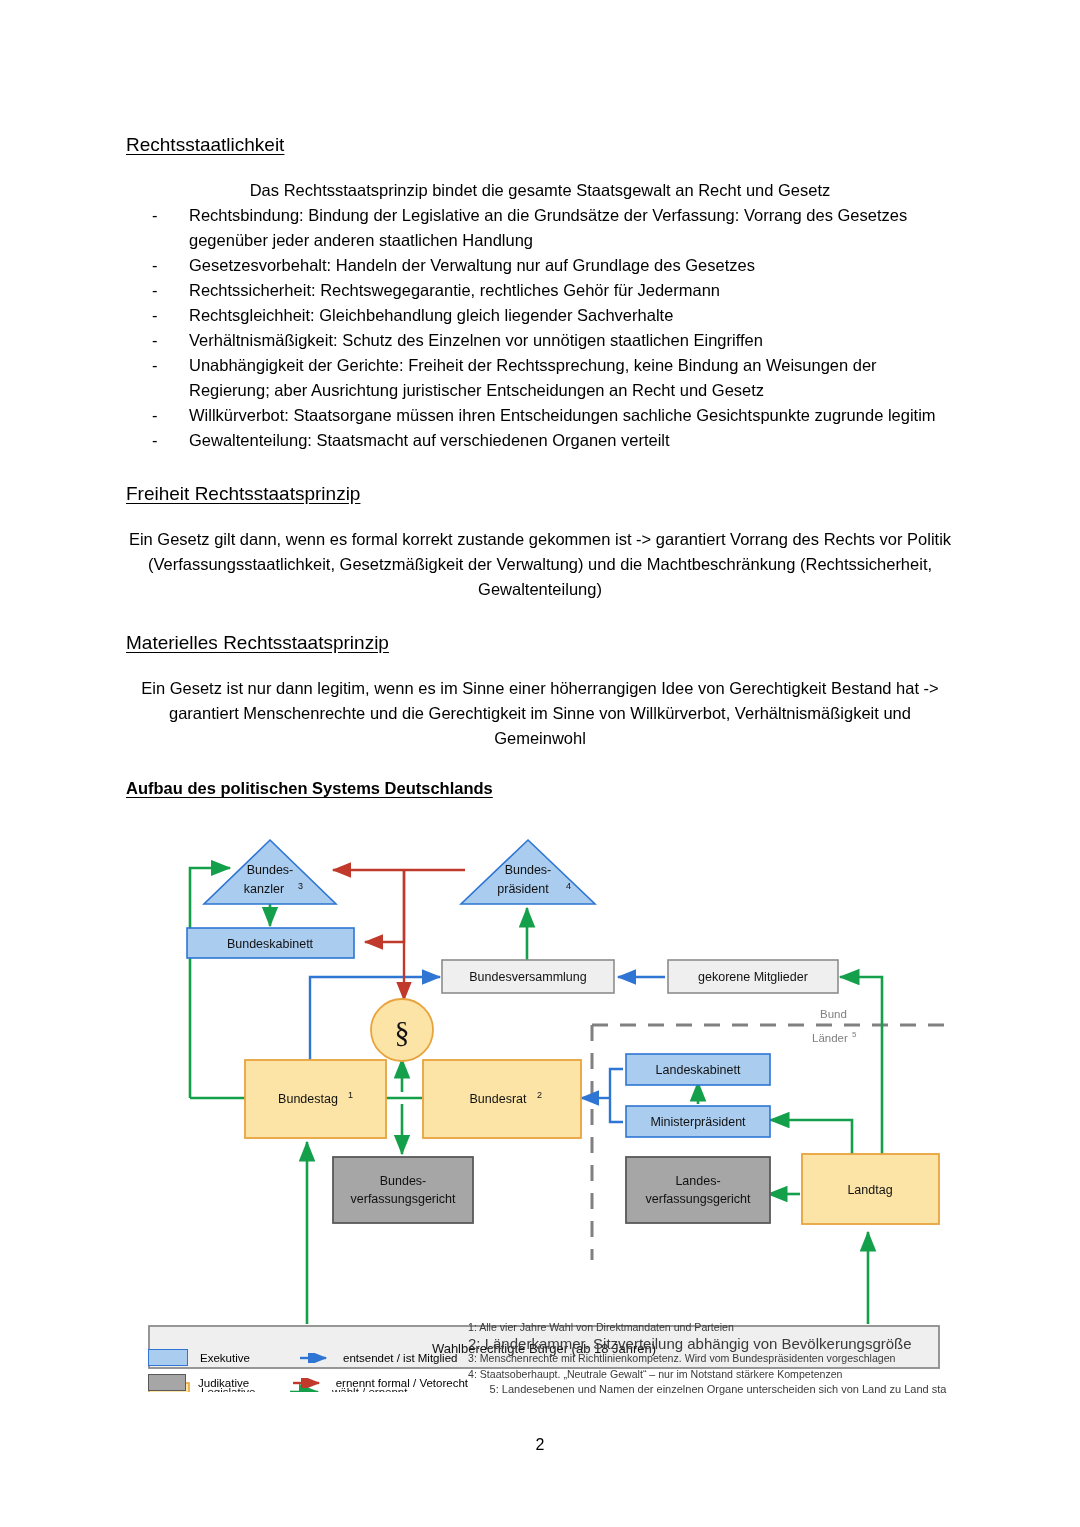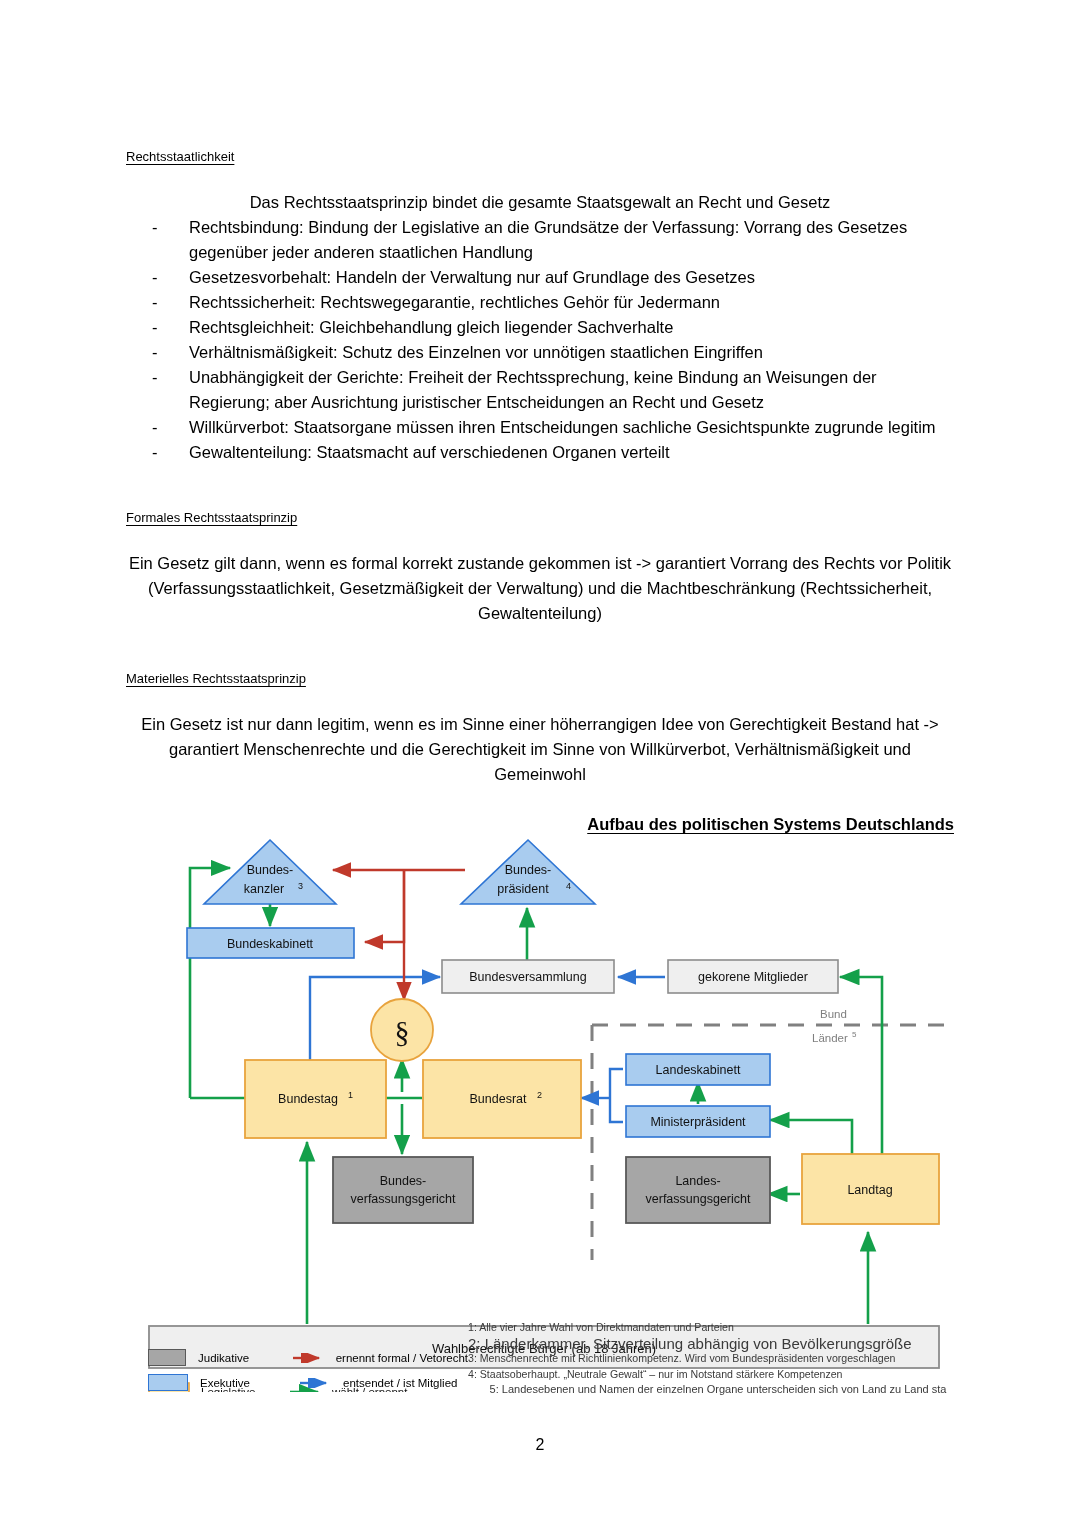--- a/index.html
+++ b/index.html
@@ -25,35 +25,34 @@
 
   
   .textcol {
     position: absolute;
     left: 126px;
     top: 128px;
     width: 828px;
   }
 
   .h-underline {
-    font-size: 13px;
+    font-size: 19px;
     line-height: 26px;
     text-decoration: underline;
     text-underline-offset: 3px;
-    margin: 16px 0 20px 0;
+    margin: 4px 0 20px 0;
     font-weight: 400;
   }
   .h-bold {
     font-size: 16.5px;
     line-height: 26px;
     text-decoration: underline;
     text-underline-offset: 3px;
     font-weight: bold;
     margin: 0;
-    text-align: right;
   }
   .para {
     font-size: 16.5px;
     line-height: 25px;
     margin: 0;
     text-align: center;
   }
   .spacer-lg { height: 24px; }
 
   ul.dashlist {
@@ -110,21 +109,21 @@
       <li><span class="dash">-</span><span>Rechtssicherheit: Rechtswegegarantie, rechtliches Gehör für Jedermann</span></li>
       <li><span class="dash">-</span><span>Rechtsgleichheit: Gleichbehandlung gleich liegender Sachverhalte</span></li>
       <li><span class="dash">-</span><span>Verhältnismäßigkeit: Schutz des Einzelnen vor unnötigen staatlichen Eingriffen</span></li>
       <li><span class="dash">-</span><span>Unabhängigkeit der Gerichte: Freiheit der Rechtssprechung, keine Bindung an Weisungen der Regierung; aber Ausrichtung juristischer Entscheidungen an Recht und Gesetz</span></li>
       <li><span class="dash">-</span><span>Willkürverbot: Staatsorgane müssen ihren Entscheidungen sachliche Gesichtspunkte zugrunde legitim</span></li>
       <li><span class="dash">-</span><span>Gewaltenteilung: Staatsmacht auf verschiedenen Organen verteilt</span></li>
     </ul>
 
     <div class="spacer-lg"></div>
 
-    <h2 class="h-underline">Formales Rechtsstaatsprinzip</h2>
+    <h2 class="h-underline">Freiheit Rechtsstaatsprinzip</h2>
 
     <p class="para">Ein Gesetz gilt dann, wenn es formal korrekt zustande gekommen ist -&gt; garantiert Vorrang des Rechts vor Politik (Verfassungsstaatlichkeit, Gesetzmäßigkeit der Verwaltung) und die Machtbeschränkung (Rechtssicherheit, Gewaltenteilung)</p>
 
     <div class="spacer-lg"></div>
 
     <h2 class="h-underline">Materielles Rechtsstaatsprinzip</h2>
 
     <p class="para">Ein Gesetz ist nur dann legitim, wenn es im Sinne einer höherrangigen Idee von Gerechtigkeit Bestand hat -&gt; garantiert Menschenrechte und die Gerechtigkeit im Sinne von Willkürverbot, Verhältnismäßigkeit und Gemeinwohl</p>
 
     <div class="spacer-lg"></div>
@@ -283,50 +282,50 @@
 
         <rect x="9" y="551" width="40" height="17" fill="#FCE4A6" stroke="#E8A33D" stroke-width="1.6"></rect>
         <text x="61" y="564" font-family="Liberation Sans, sans-serif" font-size="11.5" fill="#111">Legislative</text>
         <line x1="150" y1="560" x2="178" y2="560" stroke="#14A04A" stroke-width="2.6" marker-end="url(#ahGreen)"></line>
         <text x="192" y="564" font-family="Liberation Sans, sans-serif" font-size="11.5" fill="#111">wählt / ernennt</text>
       </g>
     </svg>
   </div>
 
   <div style="position:absolute; left:148px; top:1345px; width:320px;">
+    <div style="display:flex; align-items:center; height:25px;">
+      <span style="display:inline-block;width:40px;height:17px;background:#A9CCEF;border:1.6px solid #2E75D4;box-sizing:border-box;"></span>
+      <span style="margin-left:12px;width:100px;font-size:11.5px;">Exekutive</span>
+      <span style="display:inline-block;width:30px;position:relative;">
+        <svg width="30" height="10">
+            <defs>
+              <marker id="lb" markerWidth="9" markerHeight="9" refX="7.5" refY="3.2" orient="auto">
+                <path d="M0,0 L8,3.2 L0,6.4 z" fill="#2E75D4"></path>
+              </marker>
+            </defs>
+            <line x1="0" y1="5" x2="26" y2="5" stroke="#2E75D4" stroke-width="2.4" marker-end="url(#lb)"></line>
+          </svg>
+      </span>
+      <span style="margin-left:13px;font-size:11.5px;white-space:nowrap;">entsendet / ist Mitglied</span>
+    </div>
     <div style="display:flex; align-items:center; height:25px;">
       <span style="display:inline-block;width:40px;height:17px;background:#A6A6A6;border:1.6px solid #595959;box-sizing:border-box;"></span>
       <span style="margin-left:12px;width:100px;font-size:11.5px;">Judikative</span>
       <span style="display:inline-block;width:30px;position:relative;">
         <svg width="30" height="10">
             <defs>
               <marker id="lr" markerWidth="9" markerHeight="9" refX="7.5" refY="3.2" orient="auto">
                 <path d="M0,0 L8,3.2 L0,6.4 z" fill="#C0392B"></path>
               </marker>
             </defs>
             <line x1="0" y1="5" x2="26" y2="5" stroke="#C0392B" stroke-width="2.4" marker-end="url(#lr)"></line>
           </svg>
       </span>
       <span style="margin-left:13px;font-size:11.5px;white-space:nowrap;">ernennt formal / Vetorecht</span>
     </div>
-    <div style="display:flex; align-items:center; height:25px;">
-      <span style="display:inline-block;width:40px;height:17px;background:#A9CCEF;border:1.6px solid #2E75D4;box-sizing:border-box;"></span>
-      <span style="margin-left:12px;width:100px;font-size:11.5px;">Exekutive</span>
-      <span style="display:inline-block;width:30px;position:relative;">
-        <svg width="30" height="10">
-            <defs>
-              <marker id="lb" markerWidth="9" markerHeight="9" refX="7.5" refY="3.2" orient="auto">
-                <path d="M0,0 L8,3.2 L0,6.4 z" fill="#2E75D4"></path>
-              </marker>
-            </defs>
-            <line x1="0" y1="5" x2="26" y2="5" stroke="#2E75D4" stroke-width="2.4" marker-end="url(#lb)"></line>
-          </svg>
-      </span>
-      <span style="margin-left:13px;font-size:11.5px;white-space:nowrap;">entsendet / ist Mitglied</span>
-    </div>
   </div>
 
   <div style="position:absolute; left:468px; top:1320px; width:500px; color:#3a3a3a;">
     <div style="font-size:10.6px; line-height:15.5px;">1: Alle vier Jahre Wahl von Direktmandaten und Parteien</div>
     <div style="font-size:15px; line-height:15.5px;">2: Länderkammer. Sitzverteilung abhängig von Bevölkerungsgröße</div>
     <div style="font-size:10.6px; line-height:15.5px;">3: Menschenrechte mit Richtlinienkompetenz. Wird vom Bundespräsidenten vorgeschlagen</div>
     <div style="font-size:10.6px; line-height:15.5px;">4: Staatsoberhaupt. „Neutrale Gewalt“ – nur im Notstand stärkere Kompetenzen</div>
     <div style="font-size:11px; line-height:15.5px; white-space:nowrap;text-align:center;">5: Landesebenen und Namen der einzelnen Organe unterscheiden sich von Land zu Land sta</div>
   </div>
 

